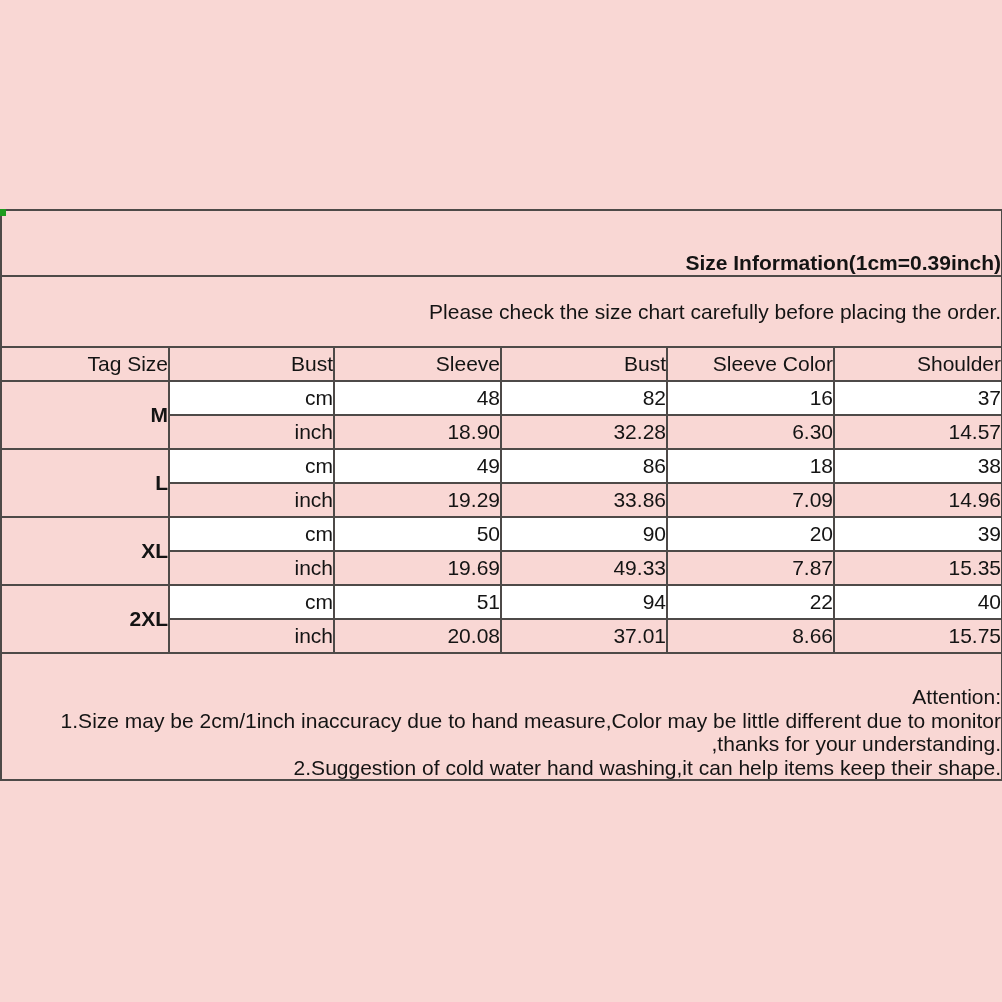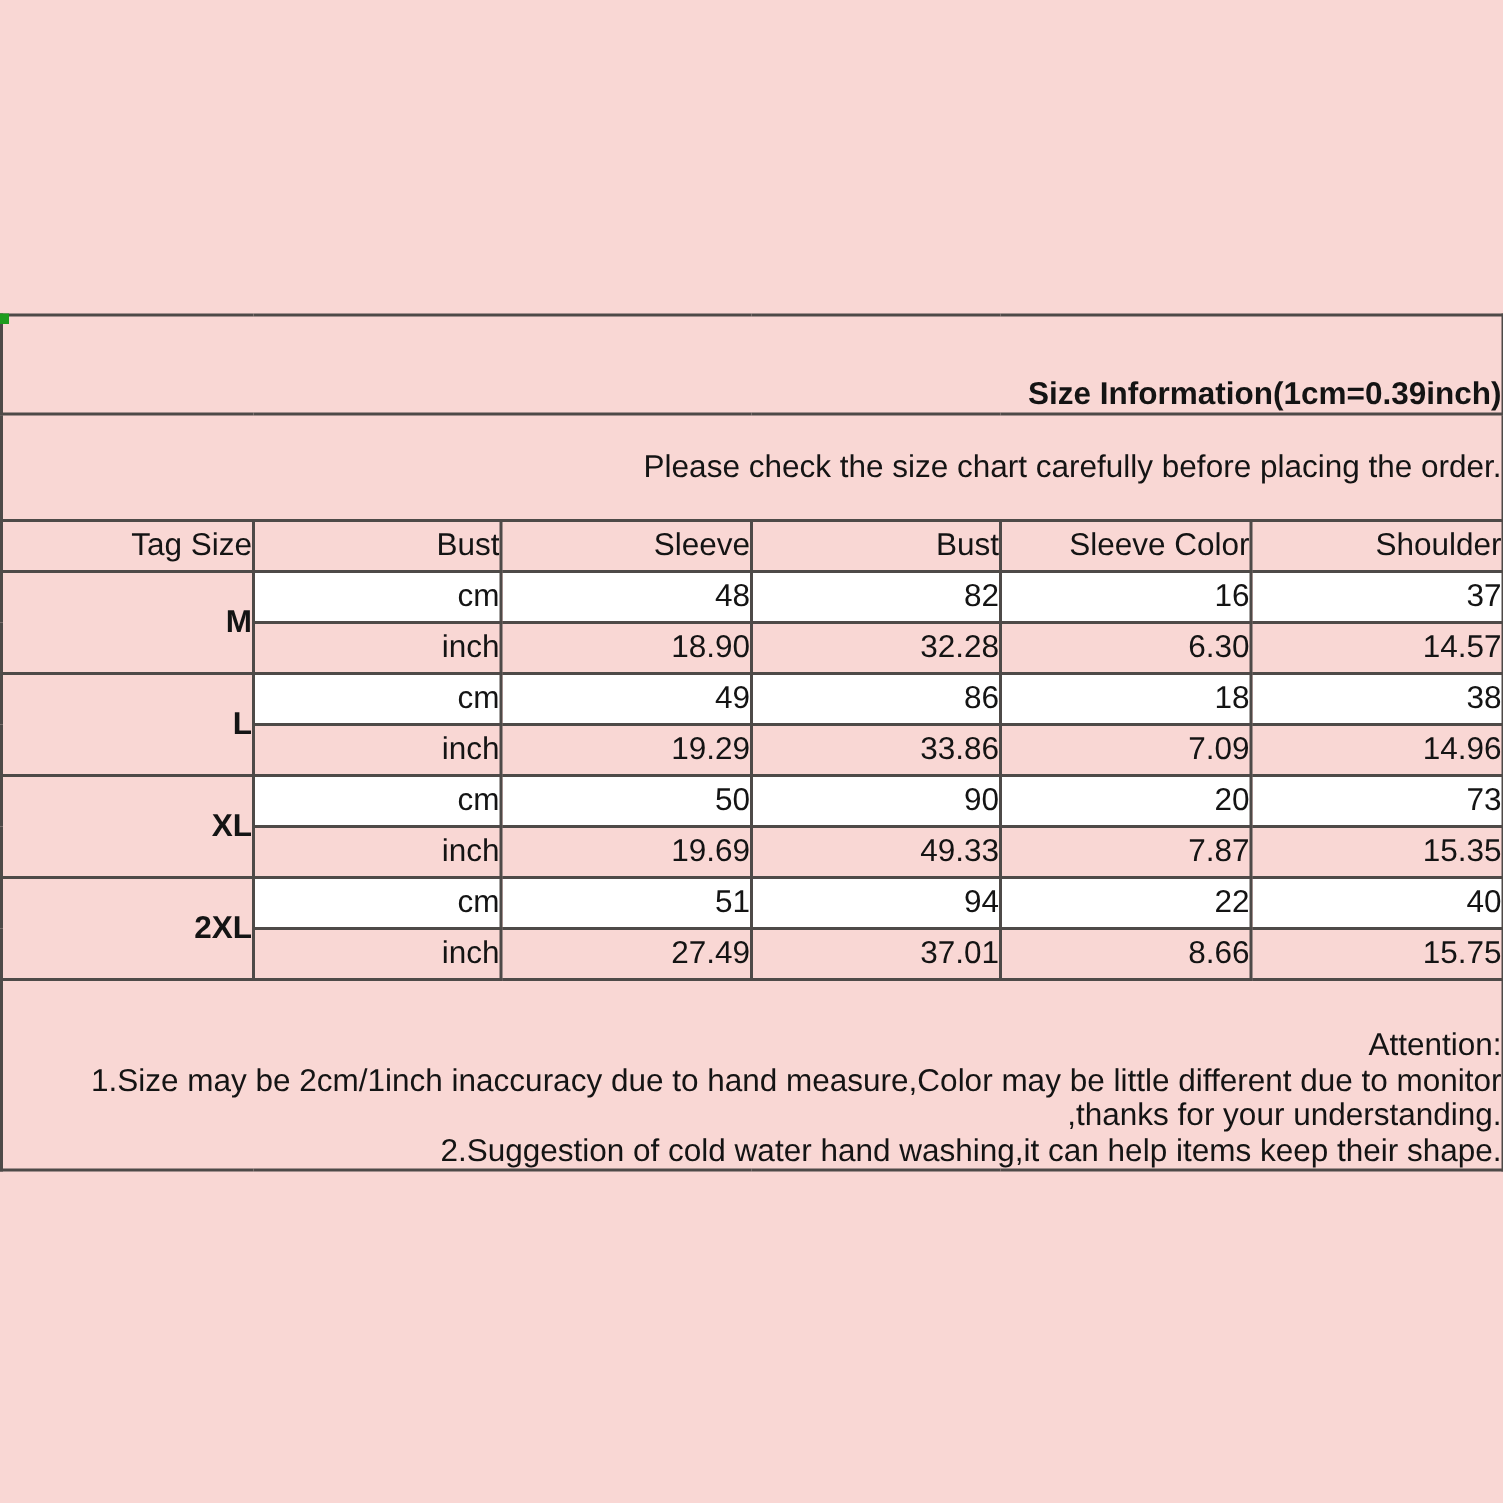--- a/index.html
+++ b/index.html
@@ -138,41 +138,41 @@
         <td class="pink">7.09</td>
         <td class="pink">14.96</td>
       </tr>
 
       <tr class="r-data">
         <td rowspan="2" class="tag-cell pink">XL</td>
         <td class="white">cm</td>
         <td class="white">50</td>
         <td class="white">90</td>
         <td class="white">20</td>
-        <td class="white">73</td>
+        <td class="white">39</td>
       </tr>
       <tr class="r-data">
         <td class="pink">inch</td>
         <td class="pink">19.69</td>
         <td class="pink">49.33</td>
         <td class="pink">7.87</td>
         <td class="pink">15.35</td>
       </tr>
 
       <tr class="r-data">
         <td rowspan="2" class="tag-cell pink">2XL</td>
         <td class="white">cm</td>
         <td class="white">51</td>
         <td class="white">94</td>
         <td class="white">22</td>
         <td class="white">40</td>
       </tr>
       <tr class="r-data">
         <td class="pink">inch</td>
-        <td class="pink">27.49</td>
+        <td class="pink">20.08</td>
         <td class="pink">37.01</td>
         <td class="pink">8.66</td>
         <td class="pink">15.75</td>
       </tr>
 
       <tr>
         <td colspan="6" class="att-cell pink">
           <div>Attention:</div>
           <div>1.Size may be 2cm/1inch inaccuracy due to hand measure,Color may be little different due to monitor ,thanks for your understanding.</div>
           <div>2.Suggestion of cold water hand washing,it can help items keep their shape.</div>

